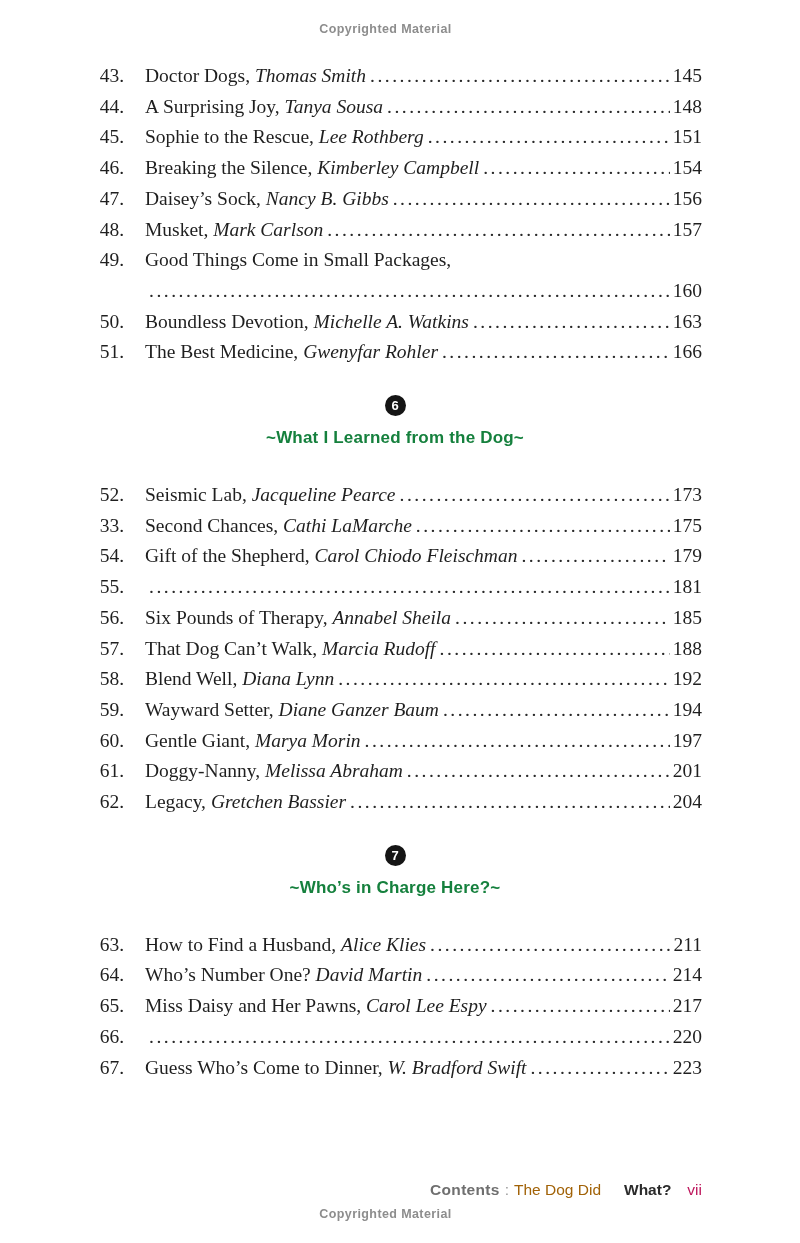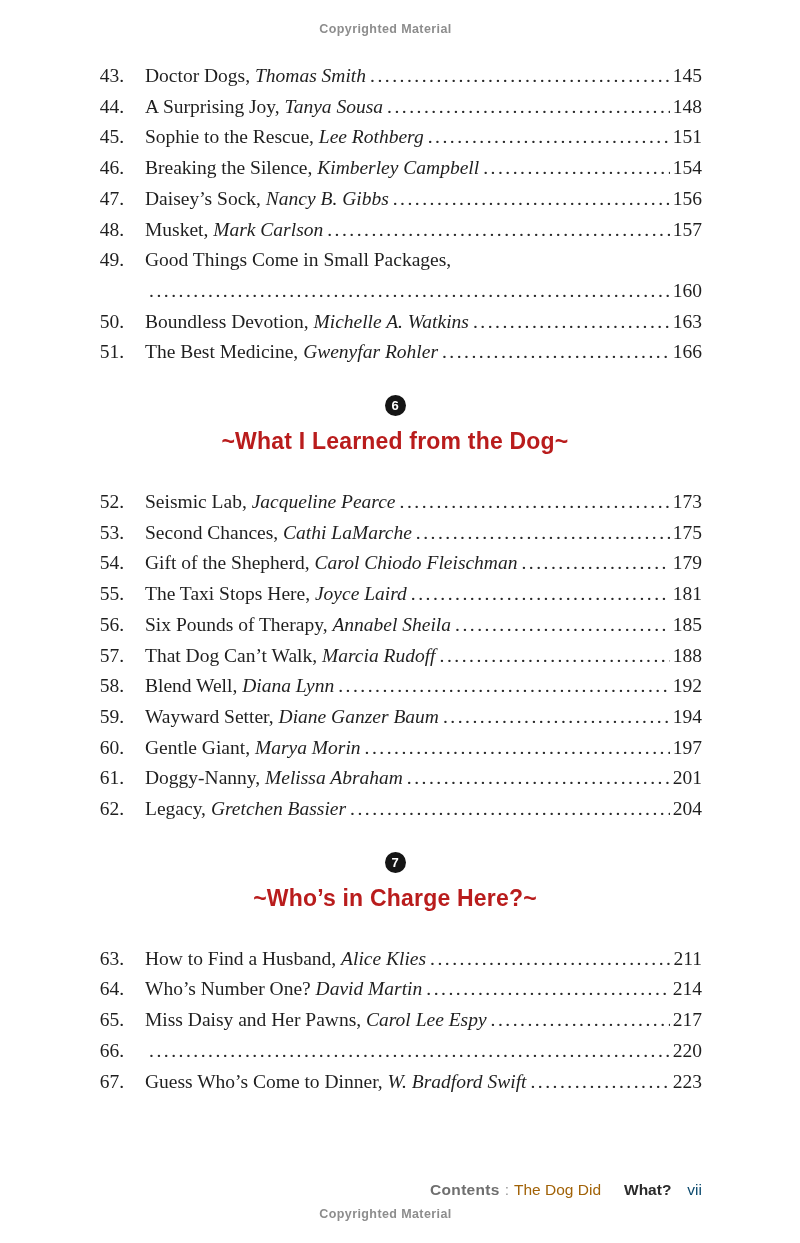--- a/index.html
+++ b/index.html
@@ -78,39 +78,39 @@
     color: #ffffff;
     font-family: "Liberation Sans", sans-serif;
     font-size: 13px;
     font-weight: bold;
     line-height: 21px;
     text-align: center;
     margin: 0 auto 12px auto;
   }
   .section-title {
     font-family: "Liberation Sans", sans-serif;
-    font-size: 23px;
+    font-size: 17px;
     font-weight: bold;
-    color: #b91c1c;
+    color: #15803d;
     letter-spacing: 0.2px;
   }
   .entries { margin: 0; }
   .footer {
     position: absolute;
     right: 69px;
     bottom: 44px;
     font-family: "Liberation Sans", sans-serif;
     font-size: 15.5px;
     white-space: nowrap;
   }
   .f-contents { color: #6f6f6f; font-weight: bold; letter-spacing: 0.3px; }
   .f-sep { color: #9b9b9b; margin: 0 5px; }
   .f-title { color: #a16207; }
   .f-title-bold { color: #2b2b2b; font-weight: bold; margin-left: 23px; }
-  .f-page { color: #0c4a6e; margin-left: 16px; }
+  .f-page { color: #be185d; margin-left: 16px; }
 </style>
 </head>
 <body>
 
 <div class="page">
 
   <div class="copyright top">Copyrighted Material</div>
 
   <main class="toc">
       <div class="entries">
@@ -177,34 +177,33 @@
         <div class="section-title">~What I Learned from the Dog~</div>
       </div>
       <div class="entries">
         <div class="row">
           <span class="num">52.</span>
           <span class="text"><span class="title">Seismic Lab,</span> <span class="author">Jacqueline Pearce</span></span>
           <span class="leader"></span>
           <span class="pg">173</span>
         </div>
         <div class="row">
-          <span class="num">53.</span>
+          <span class="num">33.</span>
           <span class="text"><span class="title">Second Chances,</span> <span class="author">Cathi LaMarche</span></span>
           <span class="leader"></span>
           <span class="pg">175</span>
         </div>
         <div class="row">
           <span class="num">54.</span>
           <span class="text"><span class="title">Gift of the Shepherd,</span> <span class="author">Carol Chiodo Fleischman</span></span>
           <span class="leader"></span>
           <span class="pg">179</span>
         </div>
         <div class="row">
           <span class="num">55.</span>
-          <span class="text"><span class="title">The Taxi Stops Here,</span> <span class="author">Joyce Laird</span></span>
           <span class="leader"></span>
           <span class="pg">181</span>
         </div>
         <div class="row">
           <span class="num">56.</span>
           <span class="text"><span class="title">Six Pounds of Therapy,</span> <span class="author">Annabel Sheila</span></span>
           <span class="leader"></span>
           <span class="pg">185</span>
         </div>
         <div class="row">

